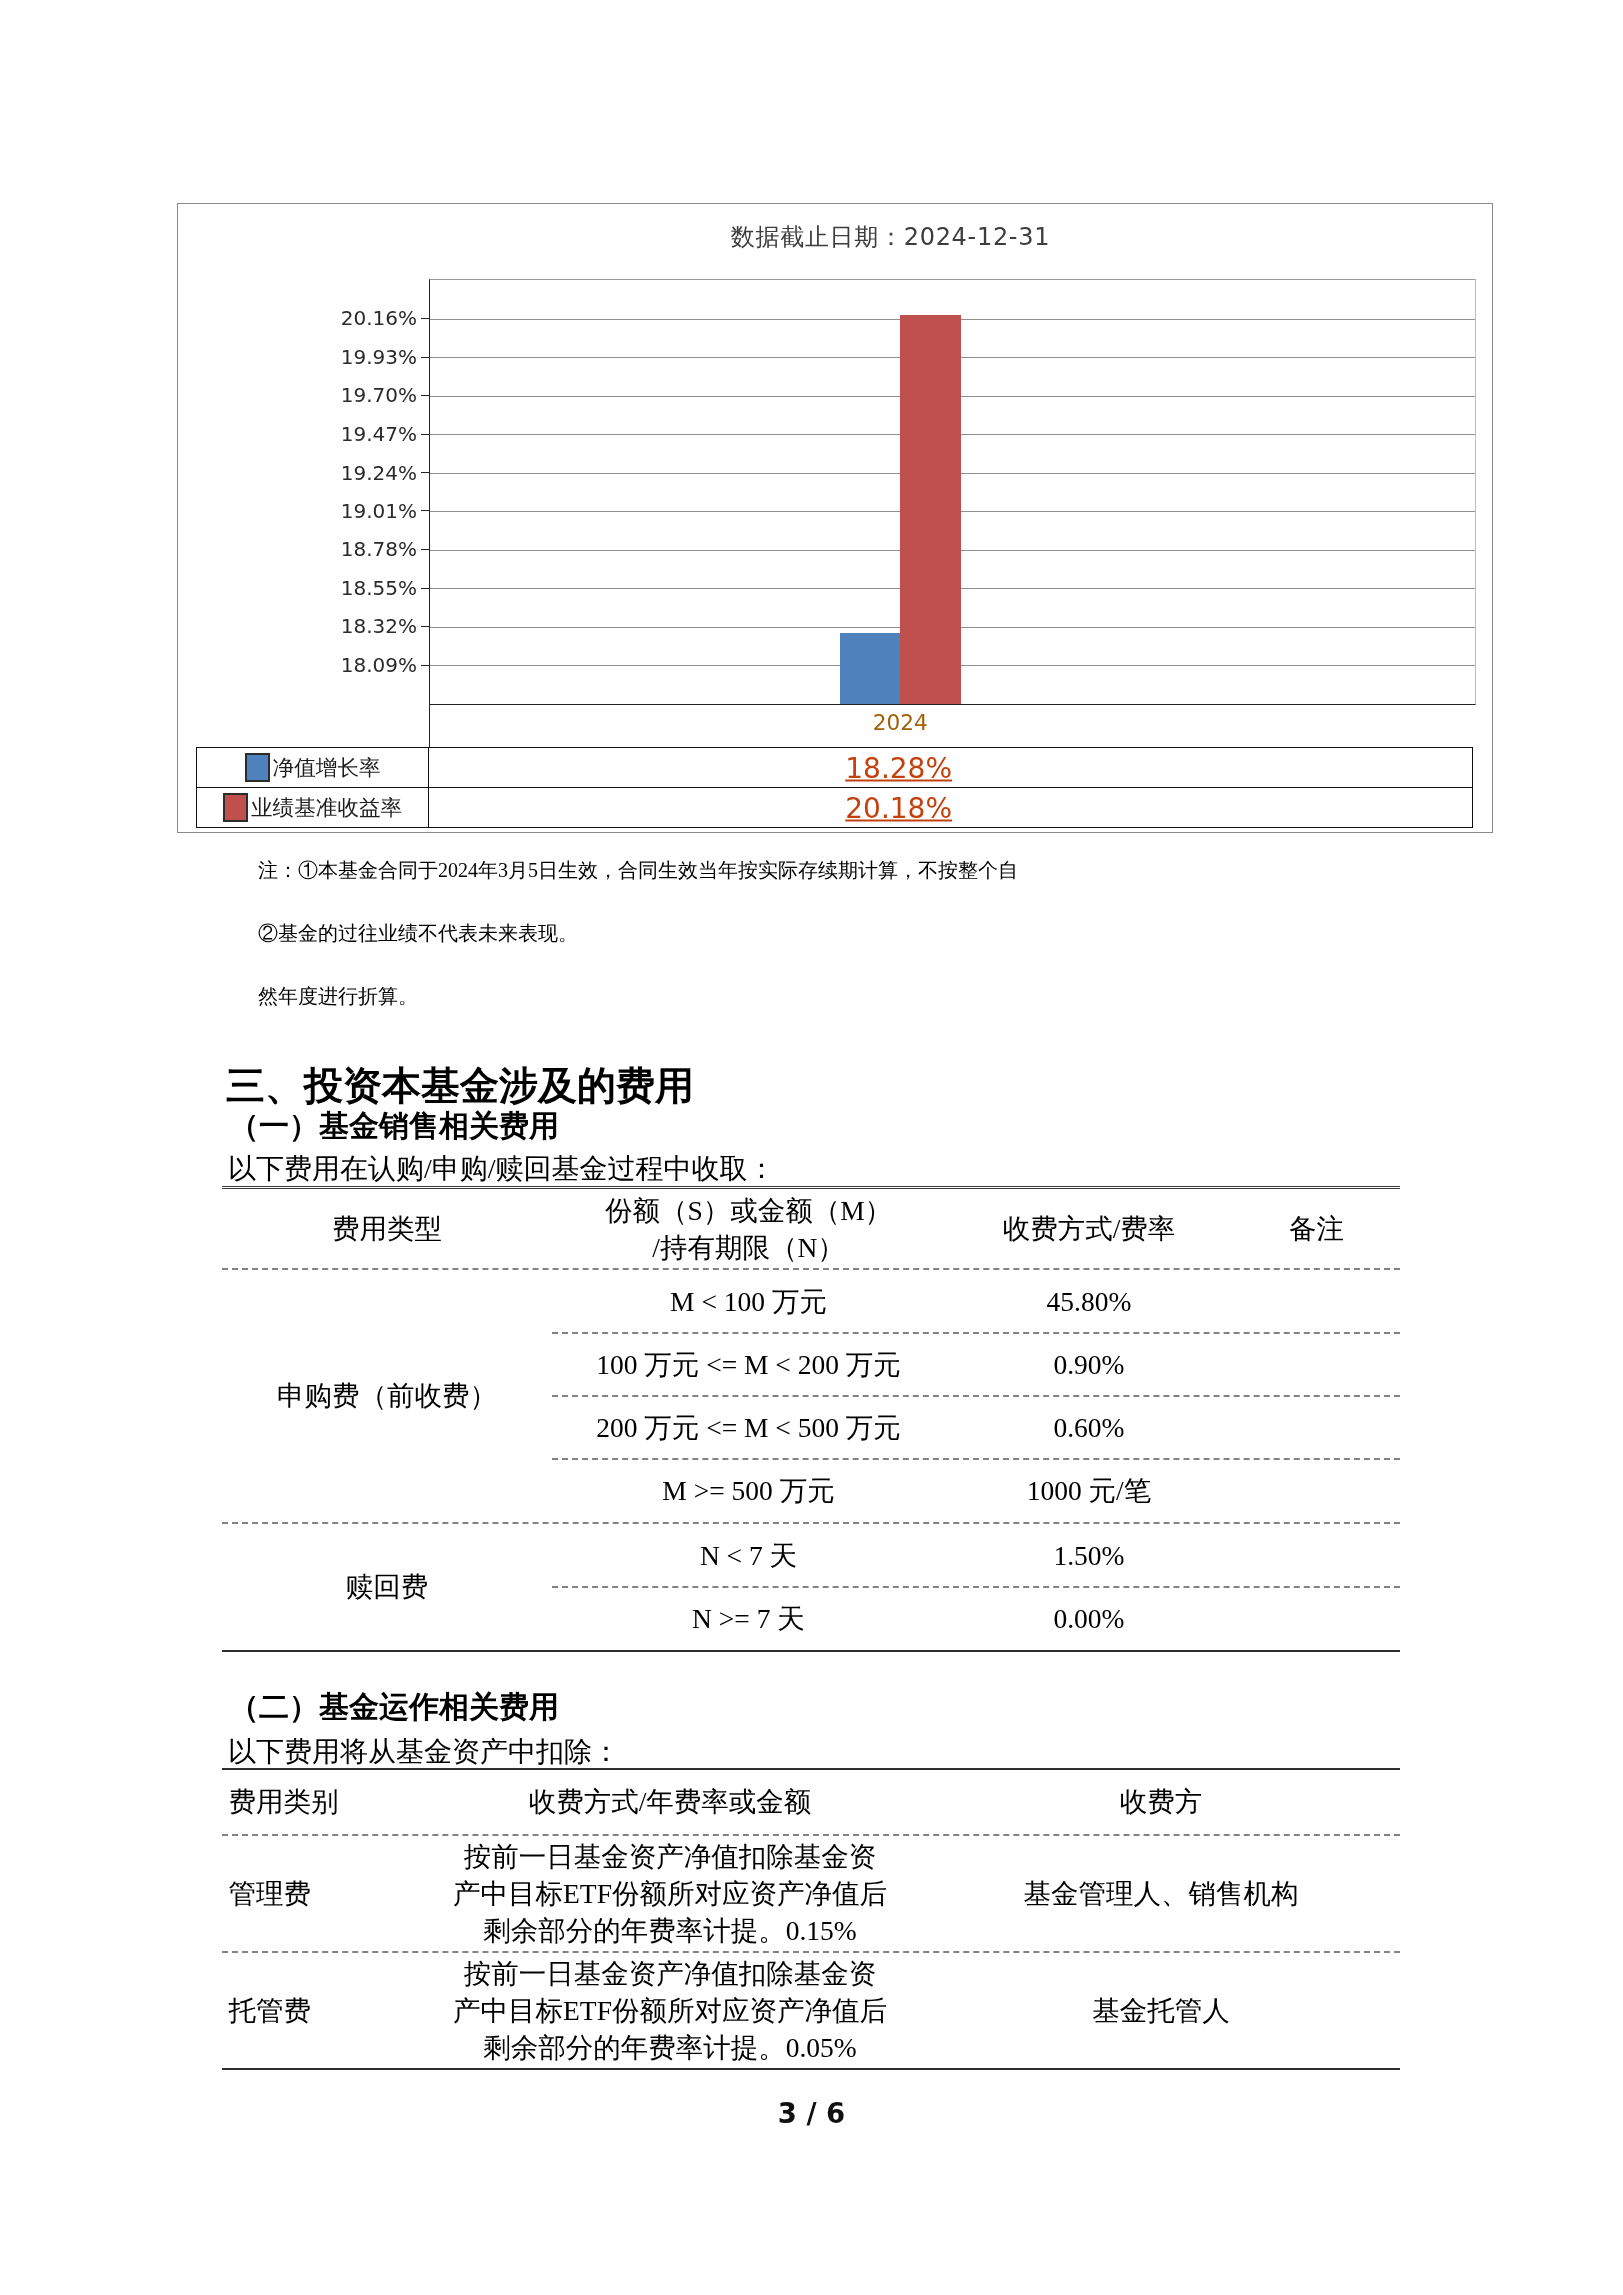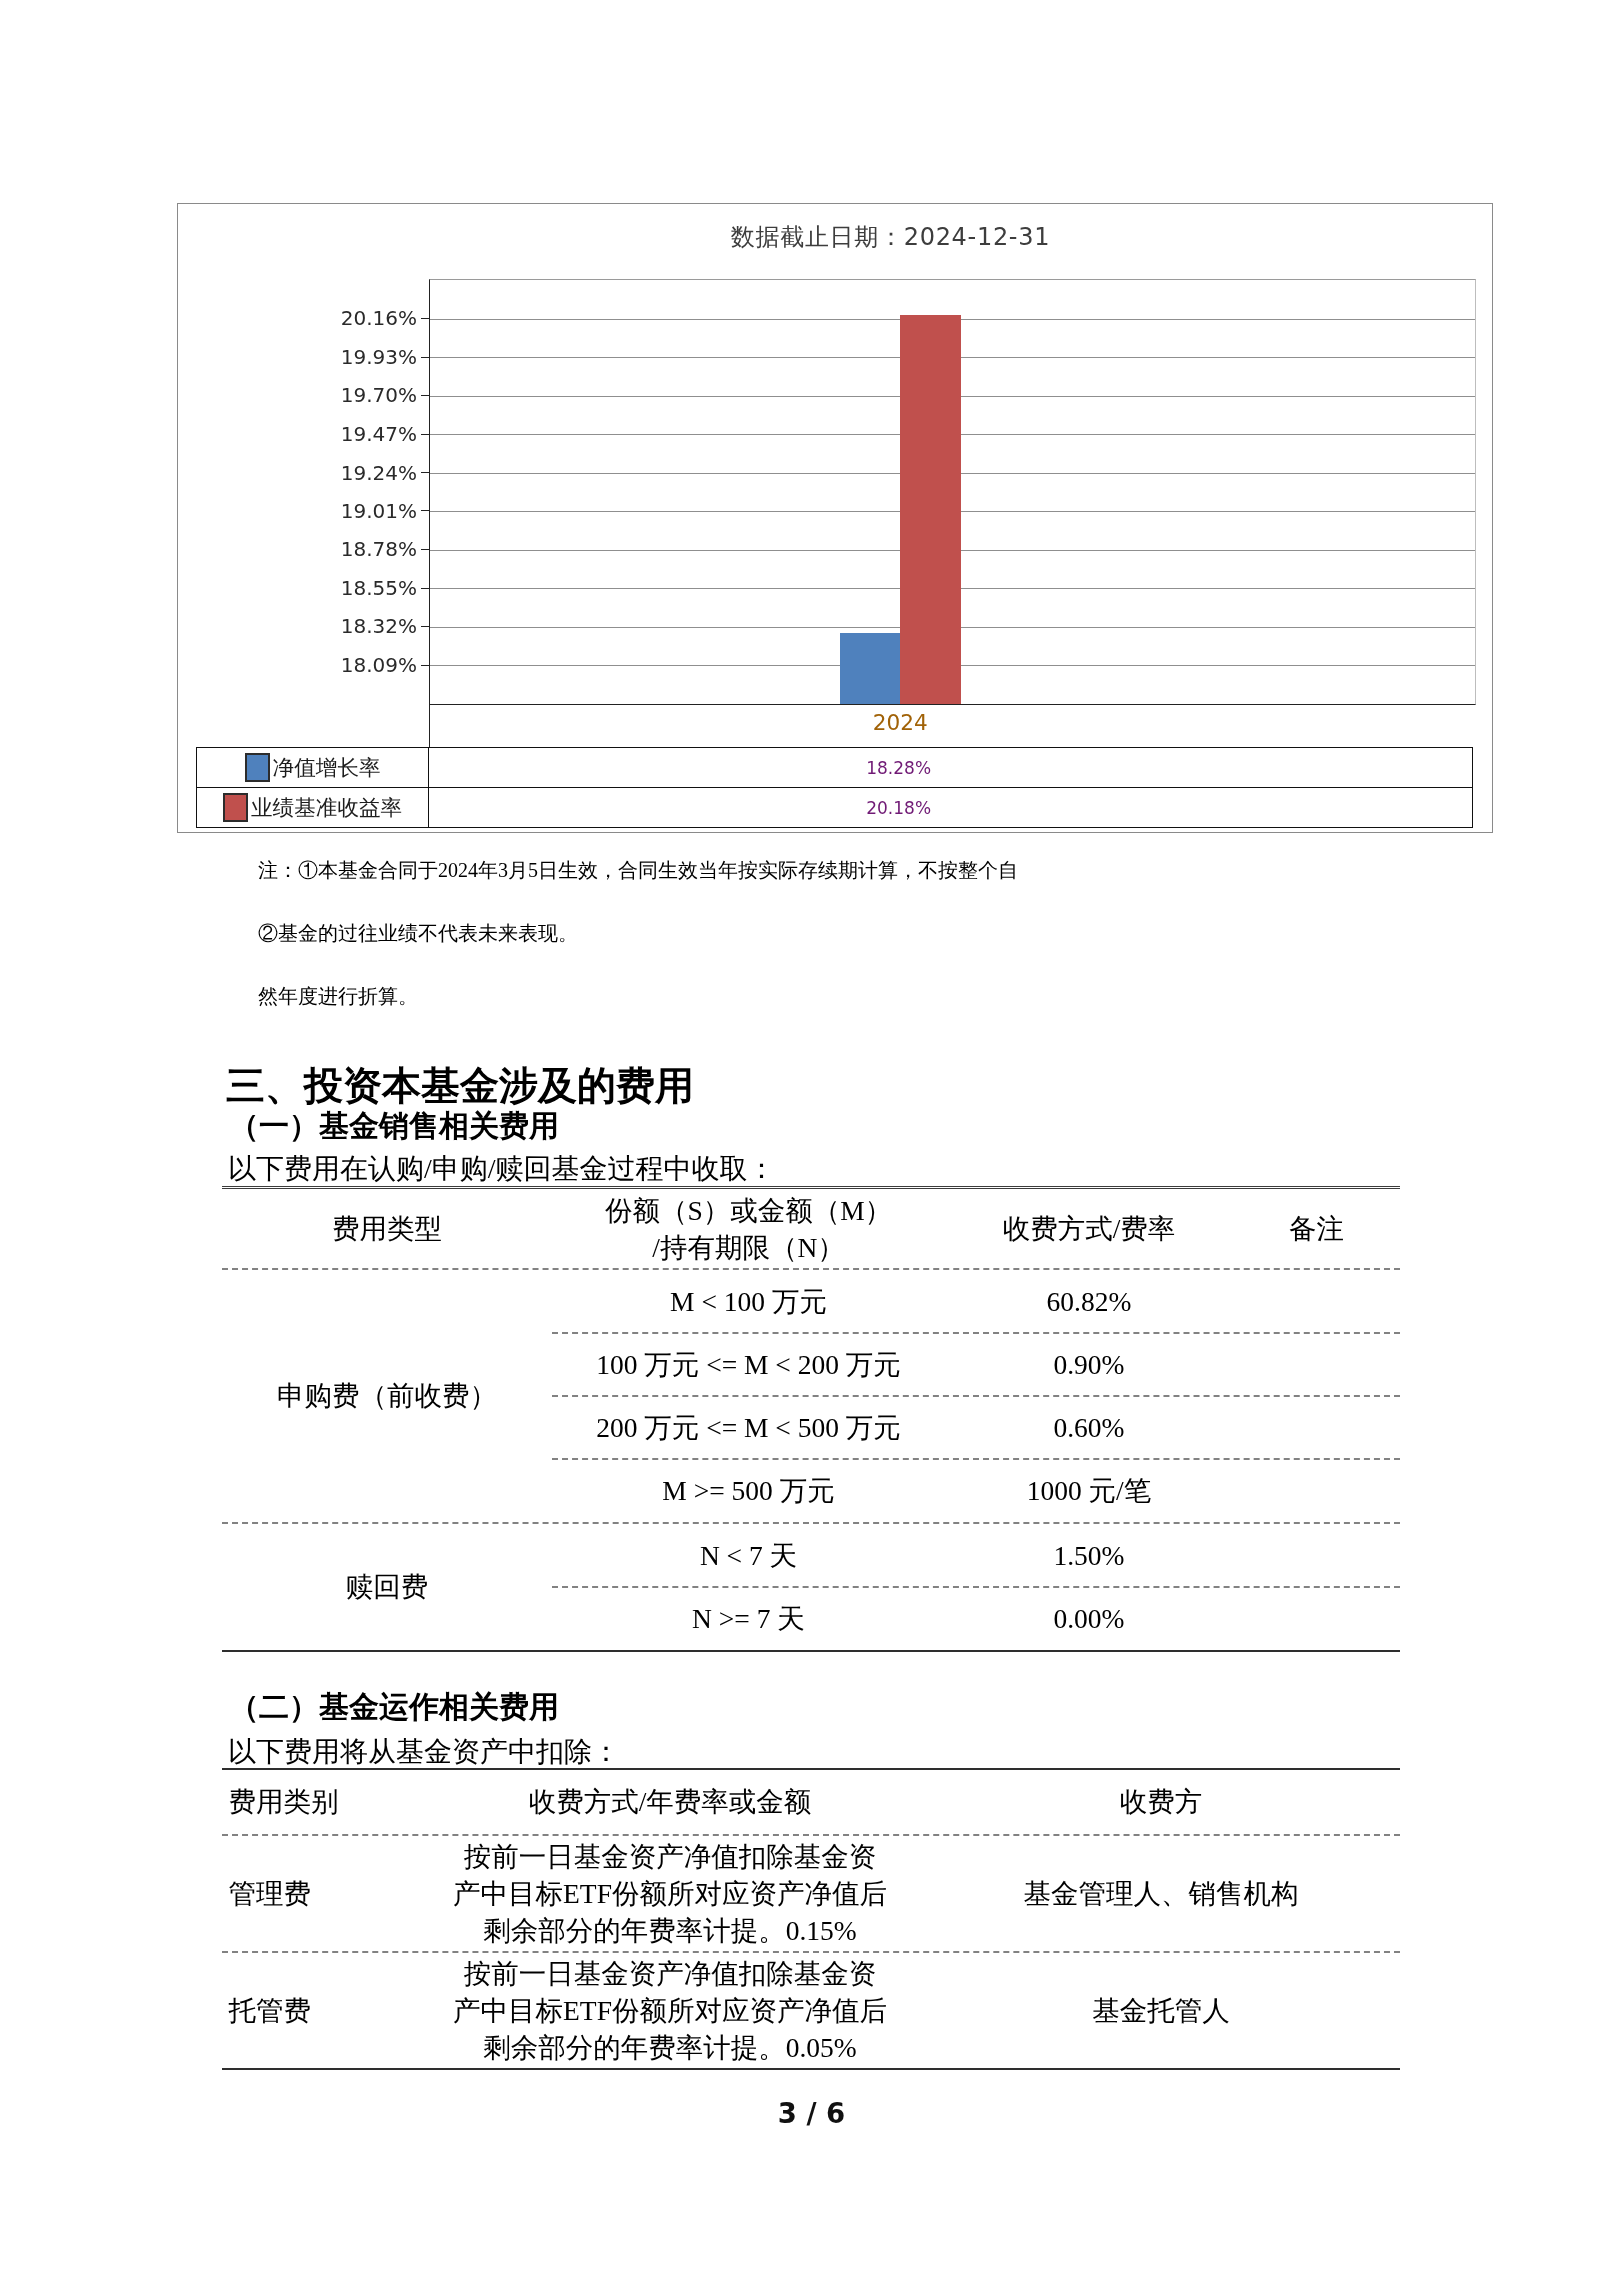--- a/index.html
+++ b/index.html
@@ -25,21 +25,21 @@
   .cat-label{position:absolute;left:45%;top:6.5px;transform:translateX(-50%);
              font-size:21.6px;color:#a16207;}
   .legend-table{position:absolute;left:18.3px;top:543px;width:1277px;height:81px;
                 border:1.3px solid #111;box-sizing:border-box;}
   .legend-row{position:relative;height:39px;display:flex;}
   .legend-row + .legend-row{border-top:1.3px solid #111;}
   .legend-cell-label{width:232px;border-right:1.3px solid #111;box-sizing:border-box;
                      display:flex;align-items:center;justify-content:center;gap:2.6px;}
   .legend-cell-value{position:relative;flex:1;}
   .legend-value{position:absolute;left:45%;top:50%;transform:translate(-50%,-50%);
-                font-size:17px;color:#701a75;}
+                font-size:28px;color:#c2410c;text-decoration:underline;}
   .legend-label{font-size:21.6px;color:#1d1d1d;white-space:nowrap;}
   .swatch{display:inline-block;width:25px;height:29px;border:2px solid #2c2c2c;box-sizing:border-box;}
 
   
   .notes{position:absolute;left:258px;top:839px;width:1152px;}
   .note-line{height:63px;line-height:63px;font-size:20px;white-space:nowrap;}
   .h-main{position:absolute;left:226px;top:1059px;font-size:39px;font-weight:bold;white-space:nowrap;}
   .h-sub1{position:absolute;left:229px;top:1106px;font-size:30px;font-weight:bold;white-space:nowrap;}
   .intro1{position:absolute;left:228px;top:1150px;font-size:28px;white-space:nowrap;}
   .h-sub2{position:absolute;left:229px;top:1687px;font-size:30px;font-weight:bold;white-space:nowrap;}
@@ -174,21 +174,21 @@
         <span>/持有期限（N）</span>
       </div>
       <div class="t1-h3">收费方式/费率</div>
       <div class="t1-h4">备注</div>
     </div>
 
     <div class="t1-group">
       <div class="t1-feetype">申购费（前收费）</div>
       <div class="t1-row">
         <div class="t1-cond">M &lt; 100 万元</div>
-        <div class="t1-rate">60.82%</div>
+        <div class="t1-rate">45.80%</div>
         <div class="t1-rowsep"></div>
       </div>
       <div class="t1-row">
         <div class="t1-cond">100 万元 &lt;= M &lt; 200 万元</div>
         <div class="t1-rate">0.90%</div>
         <div class="t1-rowsep"></div>
       </div>
       <div class="t1-row">
         <div class="t1-cond">200 万元 &lt;= M &lt; 500 万元</div>
         <div class="t1-rate">0.60%</div>

